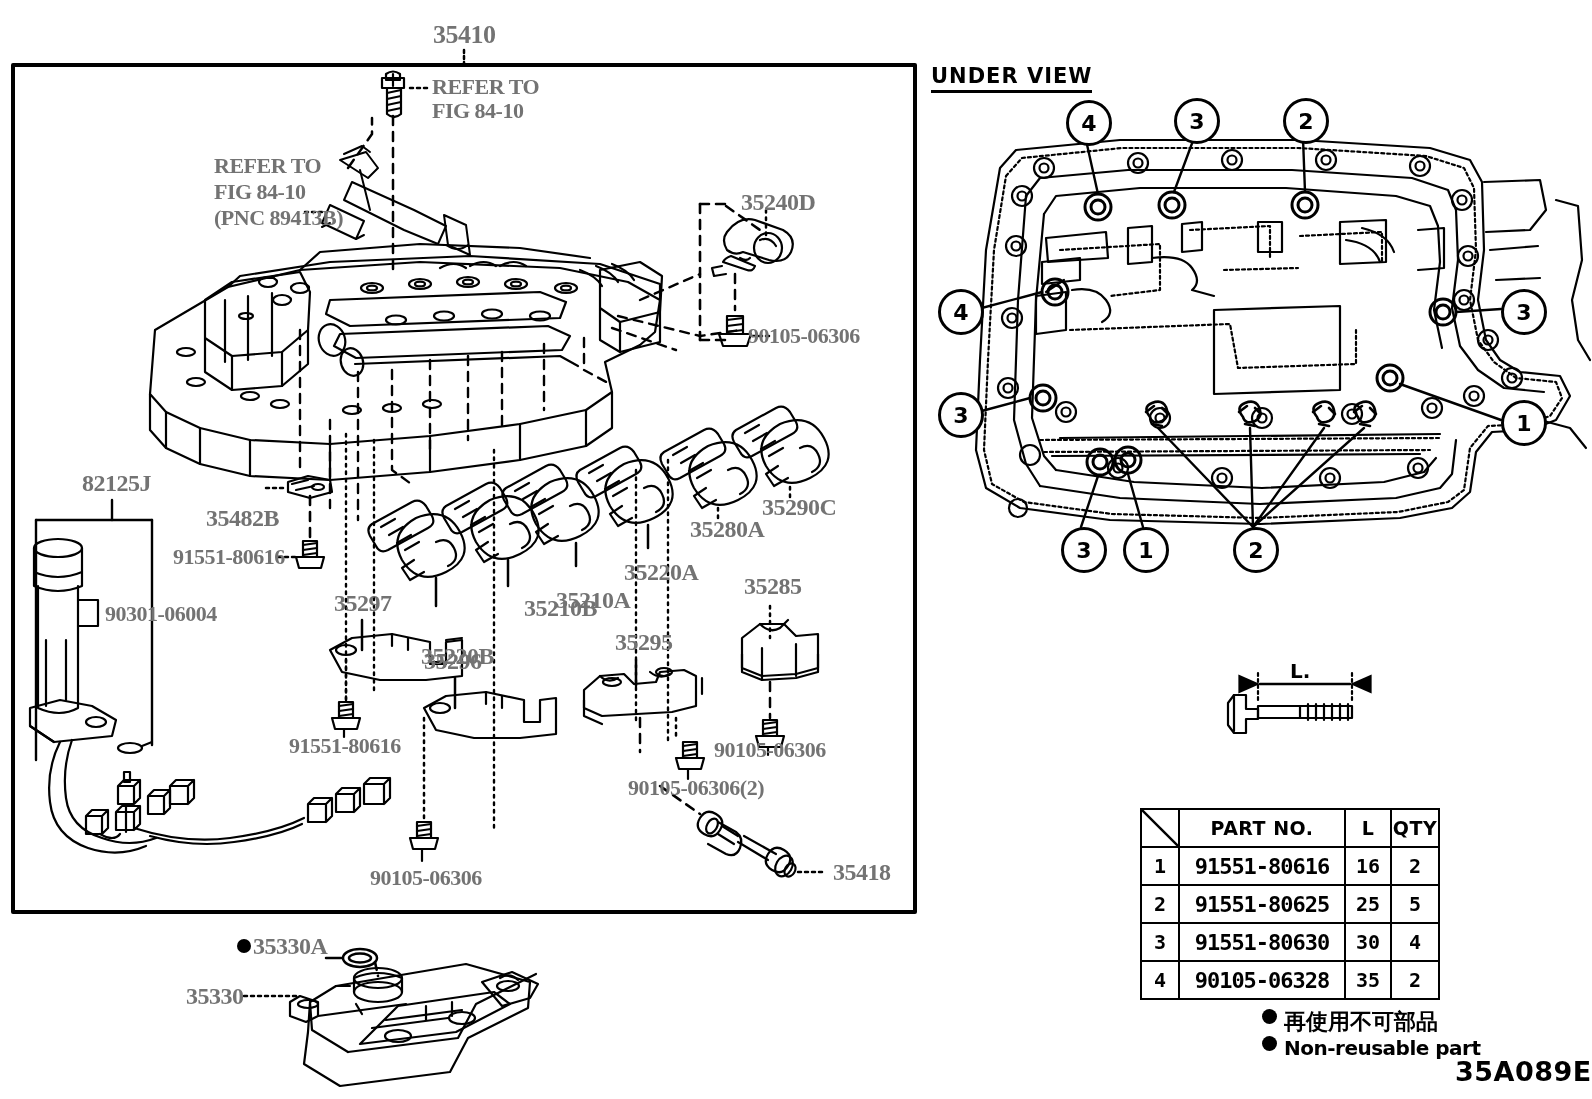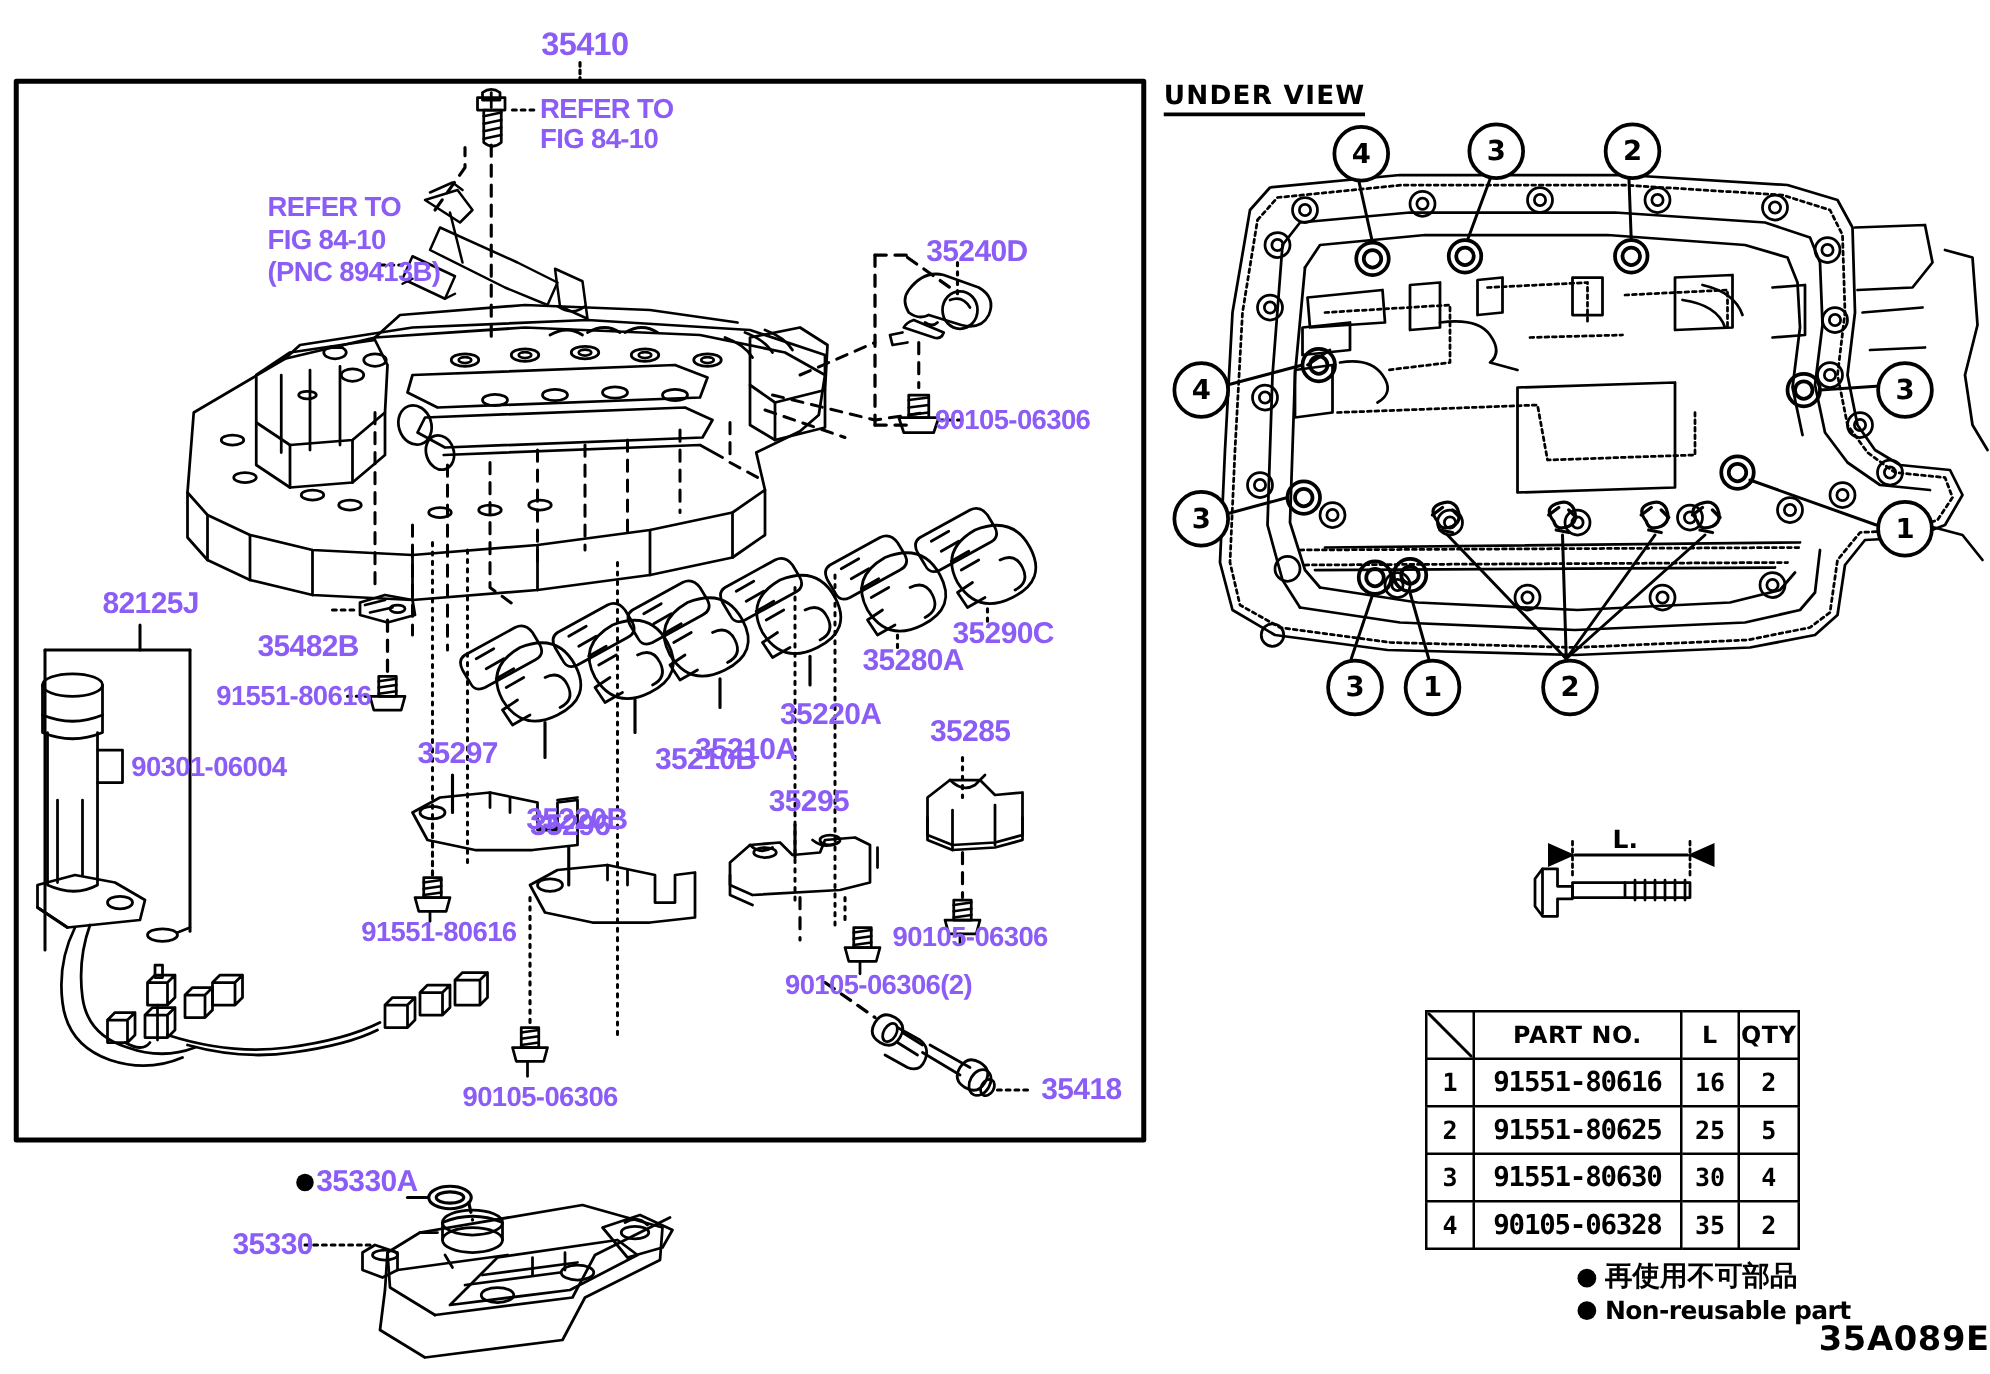--- a/index.html
+++ b/index.html
@@ -6,23 +6,23 @@
   body{
     width:1592px;height:1099px;position:relative;overflow:hidden;
     font-family:"DejaVu Sans","Liberation Sans",sans-serif;
     color:#000;
   }
   #stage{position:absolute;inset:0;}
   svg#art{position:absolute;left:0;top:0;width:1592px;height:1099px;}
 
   .lbl{
     position:absolute;
-    font-family:Liberation Sans, sans-serif;
+    font-family:Liberation Serif, serif;
     font-weight:700;
-    color:#8b5cf6;
+    color:#737373;
     white-space:nowrap;
     letter-spacing:-0.5px;
     line-height:1;
   }
   .s26{font-size:26px;}
   .s24{font-size:24px;}
   .s22{font-size:22px;}
 
   .underview{
     position:absolute;
@@ -54,21 +54,21 @@
   .c-l{width:44px;font-size:20px;}
   .c-q{width:46px;font-size:20px;}
   .corner{position:relative;}
   .corner svg{position:absolute;left:0;top:0;}
 
   
   #legend{
     position:absolute;left:1262px;top:1009px;
     font-weight:700;line-height:1.22;
   }
-  #legend div{display:flex;align-items:center;gap:7px;white-space:nowrap;}
+  #legend div{display:flex;gap:7px;white-space:nowrap;}
   .dot{width:15px;height:15px;border-radius:50%;background:#000;flex:0 0 auto;}
   .jp{font-family:"DejaVu Sans","Liberation Sans",sans-serif;font-size:22px;letter-spacing:0px;}
   .en{font-family:"DejaVu Sans","Liberation Sans",sans-serif;font-size:20px;letter-spacing:-0.5px;}
 
   #sheet-code{
     position:absolute;left:1455px;top:1056px;
     font-family:"DejaVu Sans","Liberation Sans",sans-serif;
     font-weight:700;font-size:27px;letter-spacing:0.5px;
   }
   .ldim{

